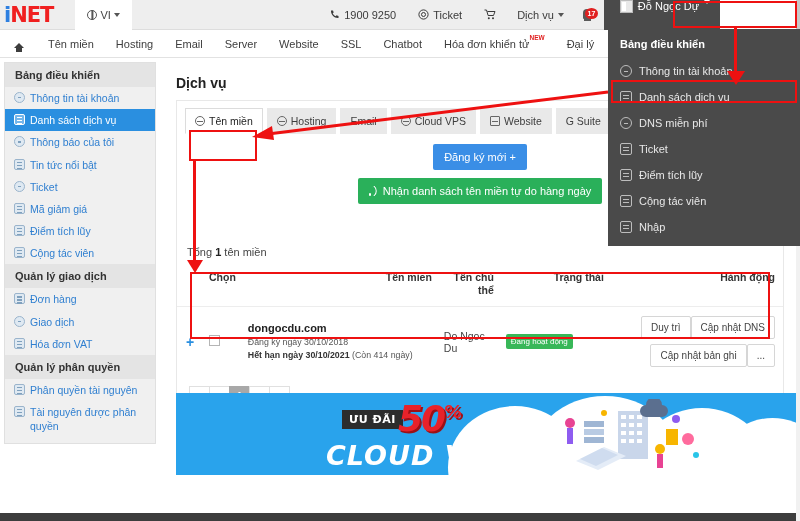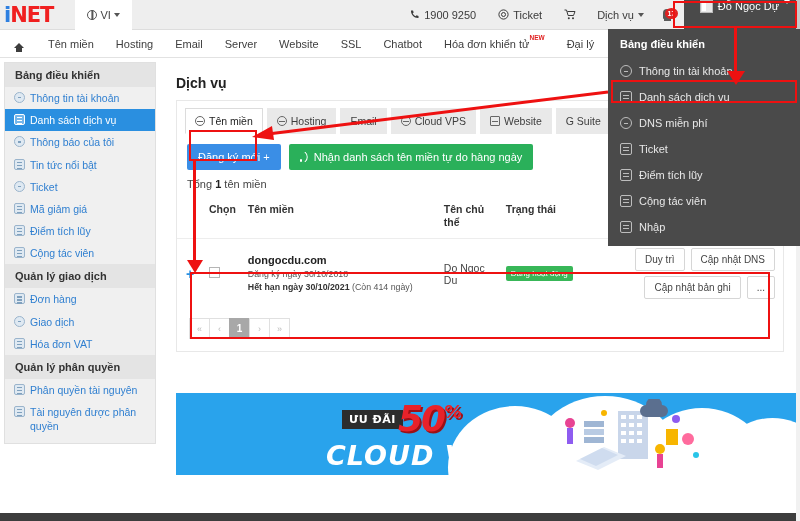--- a/index.html
+++ b/index.html
@@ -6,21 +6,21 @@
   html, body {
     width: 800px; height: 521px;
     font-family: "Liberation Sans", sans-serif;
     background: #ffffff;
     overflow: hidden;
   }
   #root { position: relative; width: 800px; height: 521px; background:#fff; }
 
   
   .topbar {
-    position: absolute; top:0; left:0; width:800px; height:30px;
+    position: absolute; top:0; left:0; width:720px; height:30px;
     background:#eeeeee; border-bottom:1px solid #dddddd;
     display:flex; align-items:center;
   }
   .logo { padding-left:4px; font-size:21px; font-weight:bold; letter-spacing:-1px; font-family:"DejaVu Sans", sans-serif; }
   .logo .i { color:#2d7fe0; }
   .logo .net { color:#f02020; }
   .lang {
     margin-left:22px; height:30px; background:#ffffff;
     display:flex; align-items:center; gap:3px;
     padding:12px 12px; font-size:11px; color:#444;
@@ -110,55 +110,55 @@
   .tab{
     display:flex;align-items:center;gap:4px;
     background:#e9e9e9;color:#3d3d3d;font-size:10.5px;
     padding:6px 9px; border:1px solid #e9e9e9; white-space:nowrap; cursor:pointer;
   }
   .tab.active{ background:#ffffff; border-color:#dcdcdc; border-bottom-color:#fff; color:#222; }
   .tab-ico{width:10px;height:10px;border:1.2px solid #666;border-radius:50%;display:inline-block;position:relative;}
   .tab-ico.sq{border-radius:1px;}
   .tab-ico::after{content:"";position:absolute;left:1px;top:3.5px;width:6px;height:1px;background:#666;}
 
-  .tbar{ display:flex; align-items:center; gap:8px; padding:10px 10px 6px 10px; }
+  .tbar{ display:flex; align-items:center; gap:8px; padding:10px 10px 6px 10px;flex-direction:column; }
   .btn{ font-size:11px; border:none; color:#fff; padding:7px 11px; cursor:pointer; border-radius:2px; white-space:nowrap;}
   .btn-blue{ background:#3a8ee6; }
   .btn-green{ background:#2ab05a; display:flex;align-items:center;gap:5px;}
   .rss{width:9px;height:9px;position:relative;display:inline-block;}
   .rss::before{content:"";position:absolute;left:0;bottom:0;width:2.5px;height:2.5px;border-radius:50%;background:#fff;}
   .rss::after{content:"";position:absolute;left:1px;bottom:1px;width:7px;height:7px;border:1.6px solid #fff;border-radius:0 7px 0 0;border-left:none;border-bottom:none;transform:rotate(45deg);}
 
   .search-box{
     margin-left:auto; width:105px; height:26px;
     border:1px solid #dcdcdc; background:#fff; font-size:10px; color:#999;
     display:flex; align-items:center; padding:0 7px;
   }
 
   .total{ font-size:11px; color:#444; padding:2px 10px 9px 10px; }
   .total b{ color:#222; }
 
   table{ width:100%; border-collapse:collapse; font-size:10.5px; }
   thead th{
-    font-size:10.5px; font-weight:bold; color:#333; text-align:left;
+    font-size:10.5px; font-weight:bold; color:#333; text-align:right;
     padding:4px 6px 9px 6px; vertical-align:top; line-height:1.25;
   }
   tbody td{ padding:9px 6px; vertical-align:middle; color:#444; border-top:1px solid #ededed; }
   .c-plus{ color:#2a8fe0; font-size:14px; font-weight:bold; text-align:center; width:26px;}
   .c-chk{ width:34px; }
   .chk{ width:11px;height:11px;border:1px solid #b5b5b5;background:#fff;display:inline-block; }
   .dom-name{ font-weight:bold; color:#222; font-size:11px; margin-bottom:2px;}
   .dom-meta{ font-size:8.8px; color:#555; line-height:1.45; }
   .dom-meta b{ color:#333; }
   .badge-green{
     display:inline-block;background:#38b758;color:#fff;font-size:8px;font-weight:normal;
     padding:3px 5px;border-radius:2px;white-space:nowrap;
   }
   .acts{ text-align:right; padding-right:8px; }
-  .acts .row1, .acts .row2{ display:flex; gap:6px; justify-content:flex-end; margin-bottom:5px;}
+  .acts .row1, .acts .row2{ display:flex; gap:0; justify-content:flex-end; margin-bottom:5px;}
   .acts .row2{margin-bottom:0;}
   .abtn{
     font-size:10px;color:#444;background:#fff;border:1px solid #d6d6d6;
     padding:5px 9px;border-radius:2px;cursor:pointer;white-space:nowrap;
   }
 
   .pager{ display:flex; padding:10px 10px 12px 12px; }
   .pg{
     width:21px;height:21px;border:1px solid #e0e0e0;background:#fff;
     display:flex;align-items:center;justify-content:center;

